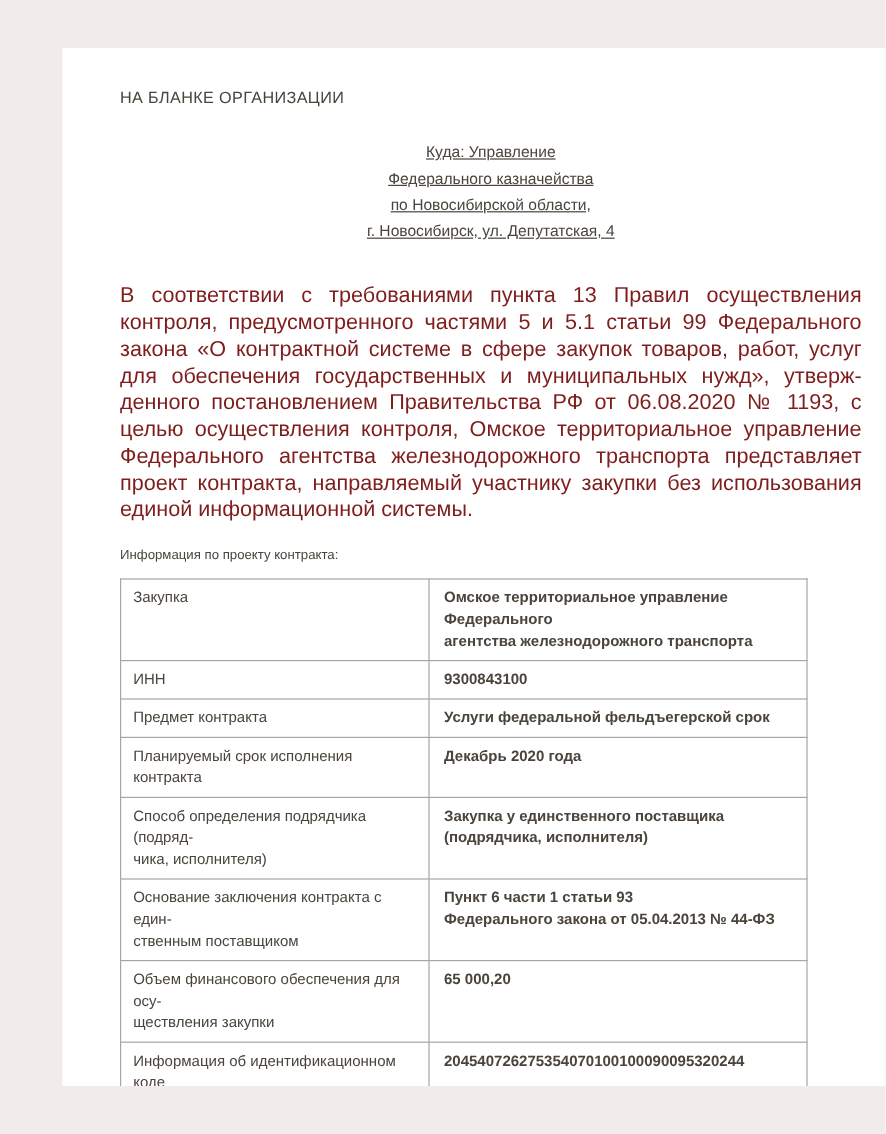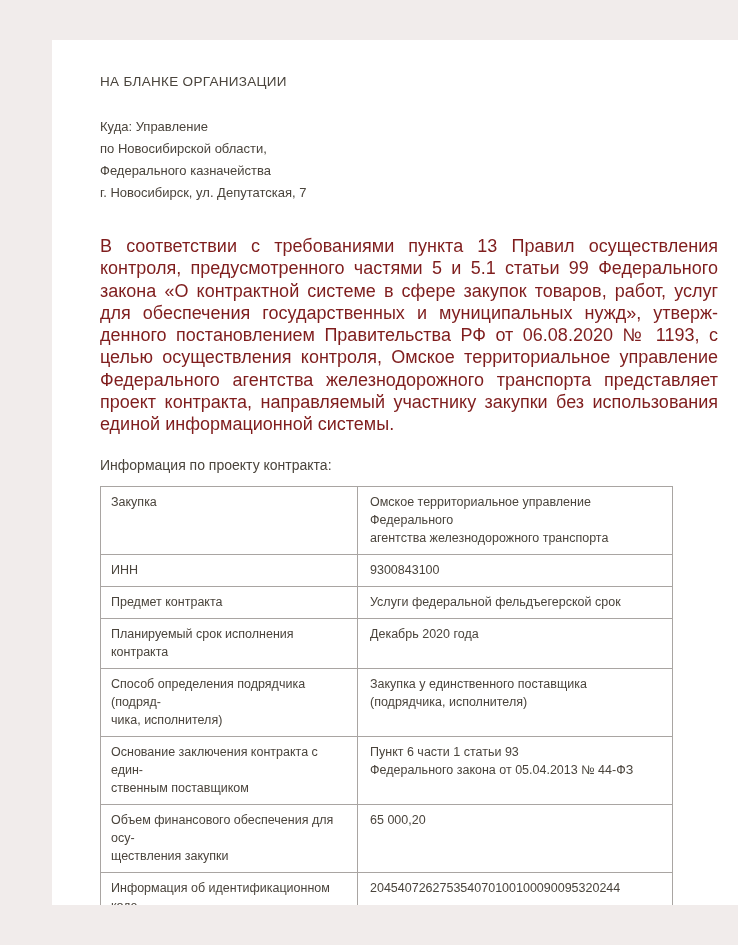--- a/index.html
+++ b/index.html
@@ -25,34 +25,35 @@
     padding: 34px 38px 0 48px;
     overflow: hidden;
   }
   .letterhead {
     font-size: 13.5px;
     letter-spacing: 0.3px;
     color: #4a443c;
   }
   .recipient {
     margin-top: 27px;
-    text-align: left;
+    text-align: center;
     font-size: 13px;
     line-height: 22px;
+    text-decoration: underline;
   }
   .body-par {
     margin-top: 31px;
     font-size: 18px;
     line-height: 22.3px;
     text-align: justify;
     color: #7f1d1d;
   }
   .intro {
     margin-top: 21px;
-    font-size: 14px;
+    font-size: 11px;
   }
   table.info {
     margin-top: 13px;
     border-collapse: collapse;
     width: 572px;
     table-layout: fixed;
     font-size: 12.5px;
     line-height: 18px;
   }
   table.info td {
@@ -61,35 +62,36 @@
     white-space: pre-line;
     color: #4a443c;
   }
   td.cell-label {
     width: 257px;
     padding: 6px 4px 7px 10px;
   }
   td.cell-value {
     width: 315px;
     padding: 6px 4px 7px 12px;
+    font-weight: bold;
   }
 </style>
 </head>
 <body>
 
 <div class="canvas">
   <div class="page">
 
     <div class="letterhead">НА БЛАНКЕ ОРГАНИЗАЦИИ</div>
 
     <div class="recipient">
       <div>Куда: Управление</div>
+      <div>Федерального казначейства</div>
       <div>по Новосибирской области,</div>
-      <div>Федерального казначейства</div>
-      <div>г. Новосибирск, ул. Депутатская, 7</div>
+      <div>г. Новосибирск, ул. Депутатская, 4</div>
     </div>
 
     <p class="body-par">В соответствии с требованиями пункта 13 Правил осуществления контроля, предусмотренного частями 5 и 5.1 статьи 99 Федерального закона «О контрактной системе в сфере закупок товаров, работ, услуг для обеспечения государственных и муниципальных нужд», утверж­денного постановлением Правительства РФ от 06.08.2020 № 1193, с целью осуществления контроля, Омское территориальное управление Федерального агентства железнодорожного транспорта представляет проект контракта, направляемый участнику закупки без исполь­зования единой информационной системы.</p>
 
     <div class="intro">Информация по проекту контракта:</div>
 
     <table class="info">
       <tbody>
         <tr>
           <td class="cell-label">Закупка</td>

